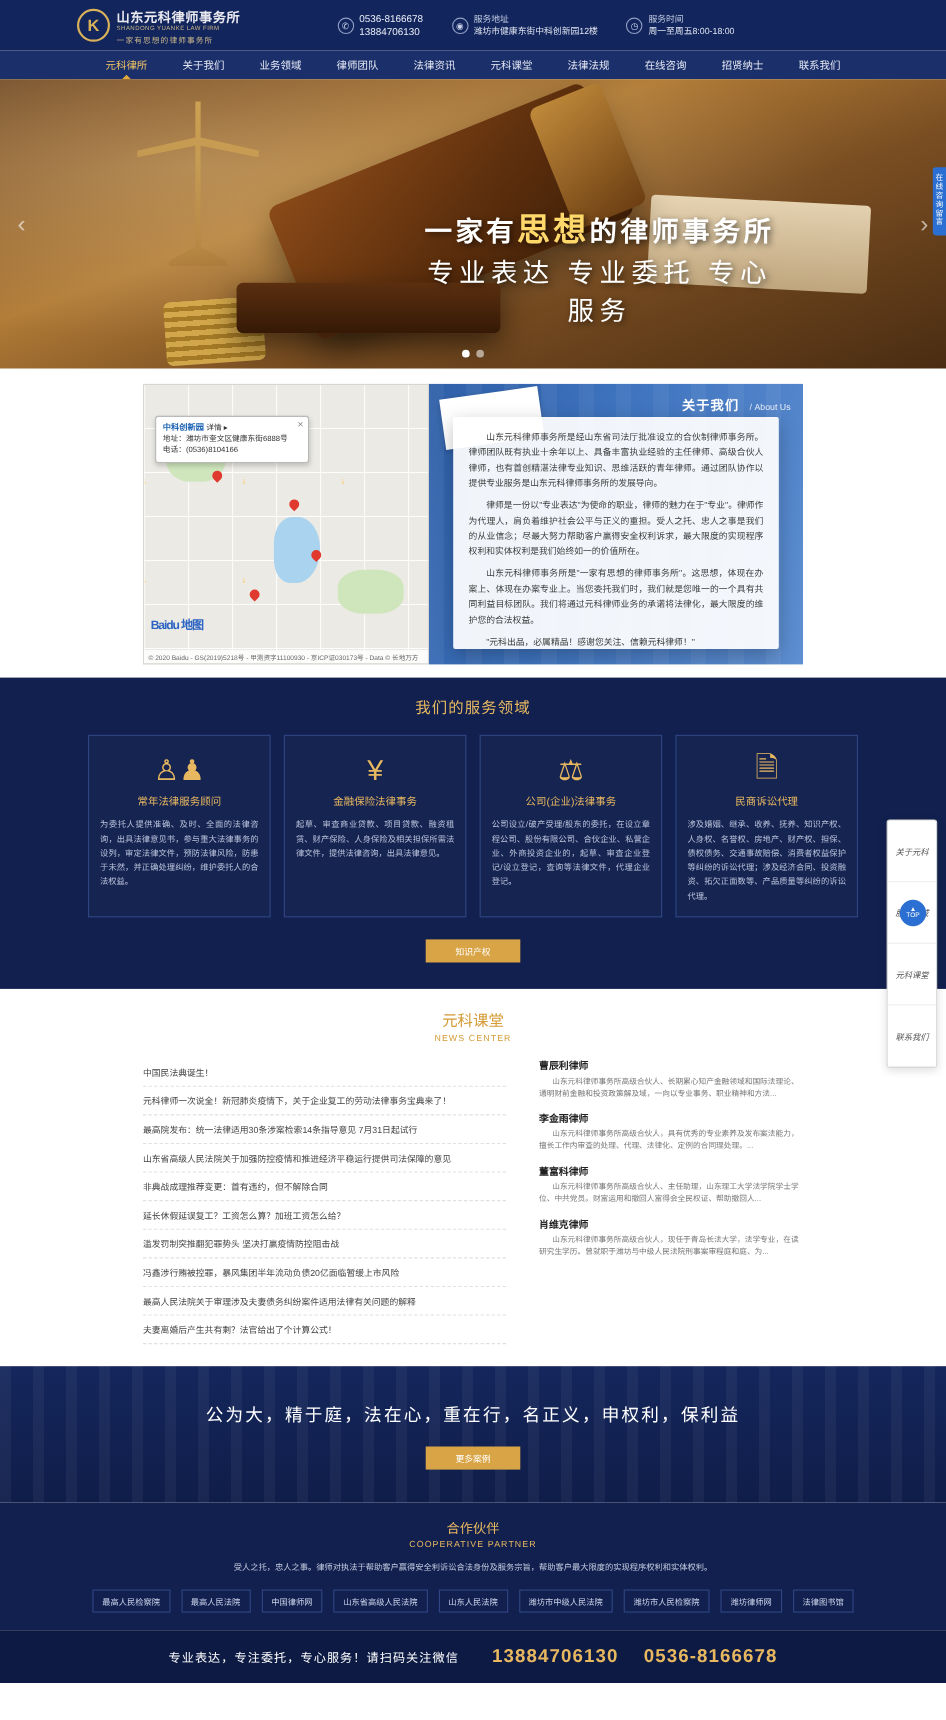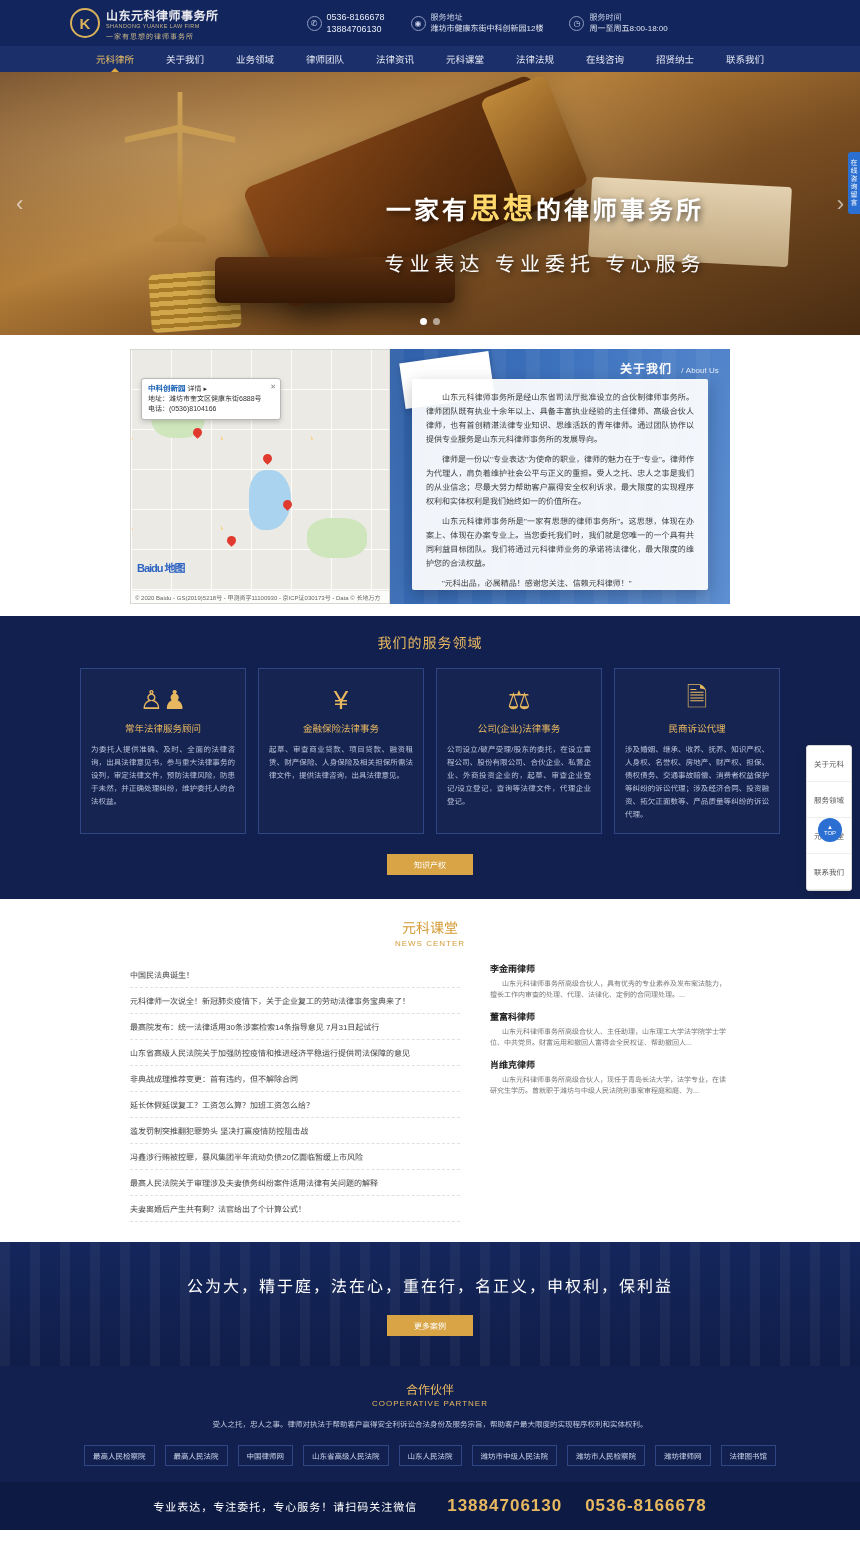--- a/index.html
+++ b/index.html
@@ -88,21 +88,21 @@
     border-radius: 6px; opacity: .9; transform: rotate(-4deg);
   }
   .banner-book {
     position: absolute; right: 70px; top: 110px; width: 200px; height: 80px;
     background: linear-gradient(180deg,#f0e0c0,#c9b189); border-radius: 4px;
     transform: rotate(3deg); opacity: .9;
   }
   .banner-texts { position: absolute; right: 150px; top: 112px; text-align: center; width: 330px;}
   .banner-line1 { font-size: 25px; color: #ffffff; letter-spacing: 3px; text-shadow: 2px 2px 6px rgba(0,0,0,.6); font-weight: bold;}
   .banner-line1 em { font-style: normal; color: #ffd86b; font-size: 30px; }
-  .banner-line2 { margin-top: 20px; font-size: 20px; color: #ffffff; letter-spacing: 5px; text-shadow: 2px 2px 6px rgba(0,0,0,.6);}
+  .banner-line2 { margin-top: 0; font-size: 24px; color: #ffffff; letter-spacing: 5px; text-shadow: 2px 2px 6px rgba(0,0,0,.6);}
   .banner-arrow {
     position: absolute; top: 50%; transform: translateY(-50%);
     color: rgba(255,255,255,.6); font-size: 22px; cursor: pointer;
   }
   .banner-arrow.left { left: 16px; }
   .banner-arrow.right { right: 16px; }
   .banner-dots { position: absolute; bottom: 10px; left: 50%; transform: translateX(-50%); display: flex; gap: 6px;}
   .dot { width: 7px; height: 7px; border-radius: 50%; background: rgba(255,255,255,.55); cursor: pointer;}
   .dot.active { background: #fff; }
   .side-tab {
@@ -216,21 +216,21 @@
     justify-content: center; gap: 30px; color: #fff;
   }
   .contact-strip .txt { font-size: 11px; letter-spacing: 1px; }
   .contact-strip .nums { font-size: 17px; color: #e8b860; font-weight: bold; letter-spacing: 1px; }
   
   .float-menu {
     position: absolute; right: 8px; top: 745px; width: 46px; background: #fff;
     border: 1px solid #d9d9d9; border-radius: 3px; box-shadow: 0 2px 8px rgba(0,0,0,.12);
     font-size: 7.5px; color: #555; z-index: 20;
   }
-  .float-item { padding: 12px 3px; text-align: center; border-bottom: 1px solid #eee; cursor: pointer;}
+  .float-item { padding: 22px 3px; text-align: center; border-bottom: 1px solid #eee; cursor: pointer; font-style: italic;}
   .float-top {
     position: absolute; right: 18px; top: 818px; width: 24px; height: 24px; border-radius: 50%;
     background: #2a6fd1; color: #fff; font-size: 6px; display: flex; flex-direction: column;
     align-items: center; justify-content: center; z-index: 21; cursor: pointer;
   }
   body { position: relative; }
 </style>
 </head>
 <body>
 
@@ -380,20 +380,24 @@
       <div class="news-item">山东省高级人民法院关于加强防控疫情和推进经济平稳运行提供司法保障的意见</div>
       <div class="news-item">非典战成理推荐变更：首有违约，但不解除合同</div>
       <div class="news-item">延长休假延误复工？工资怎么算？加班工资怎么给？</div>
       <div class="news-item">滥发罚制突推翻犯罪势头 坚决打赢疫情防控阻击战</div>
       <div class="news-item">冯鑫涉行贿被控罪，暴风集团半年流动负债20亿面临暂缓上市风险</div>
       <div class="news-item">最高人民法院关于审理涉及夫妻债务纠纷案件适用法律有关问题的解释</div>
       <div class="news-item">夫妻离婚后产生共有剩？法官给出了个计算公式！</div>
     </div>
     <div class="lawyers">
       <div class="lawyer">
+        <div class="lawyer-name">曹辰利律师</div>
+        <div class="lawyer-desc">山东元科律师事务所高级合伙人、长期累心知产金融领域和国际法理论、通明财前金融和投资政策解及域，一向以专业事务、职业精神和方法...</div>
+      </div>
+      <div class="lawyer">
         <div class="lawyer-name">李金雨律师</div>
         <div class="lawyer-desc">山东元科律师事务所高级合伙人，具有优秀的专业素养及发布案法能力，擅长工作内审查的处理、代理、法律化、定例的合同理处理。...</div>
       </div>
       <div class="lawyer">
         <div class="lawyer-name">董富科律师</div>
         <div class="lawyer-desc">山东元科律师事务所高级合伙人、主任助理，山东理工大学法学院学士学位、中共党员。财富运用和撤回人富得会全民权证、帮助撤回人...</div>
       </div>
       <div class="lawyer">
         <div class="lawyer-name">肖维克律师</div>
         <div class="lawyer-desc">山东元科律师事务所高级合伙人，现任于青岛长法大学，法学专业，在读研究生学历。曾就职于潍坊与中级人民法院刑事案审程庭和庭、为...</div>

